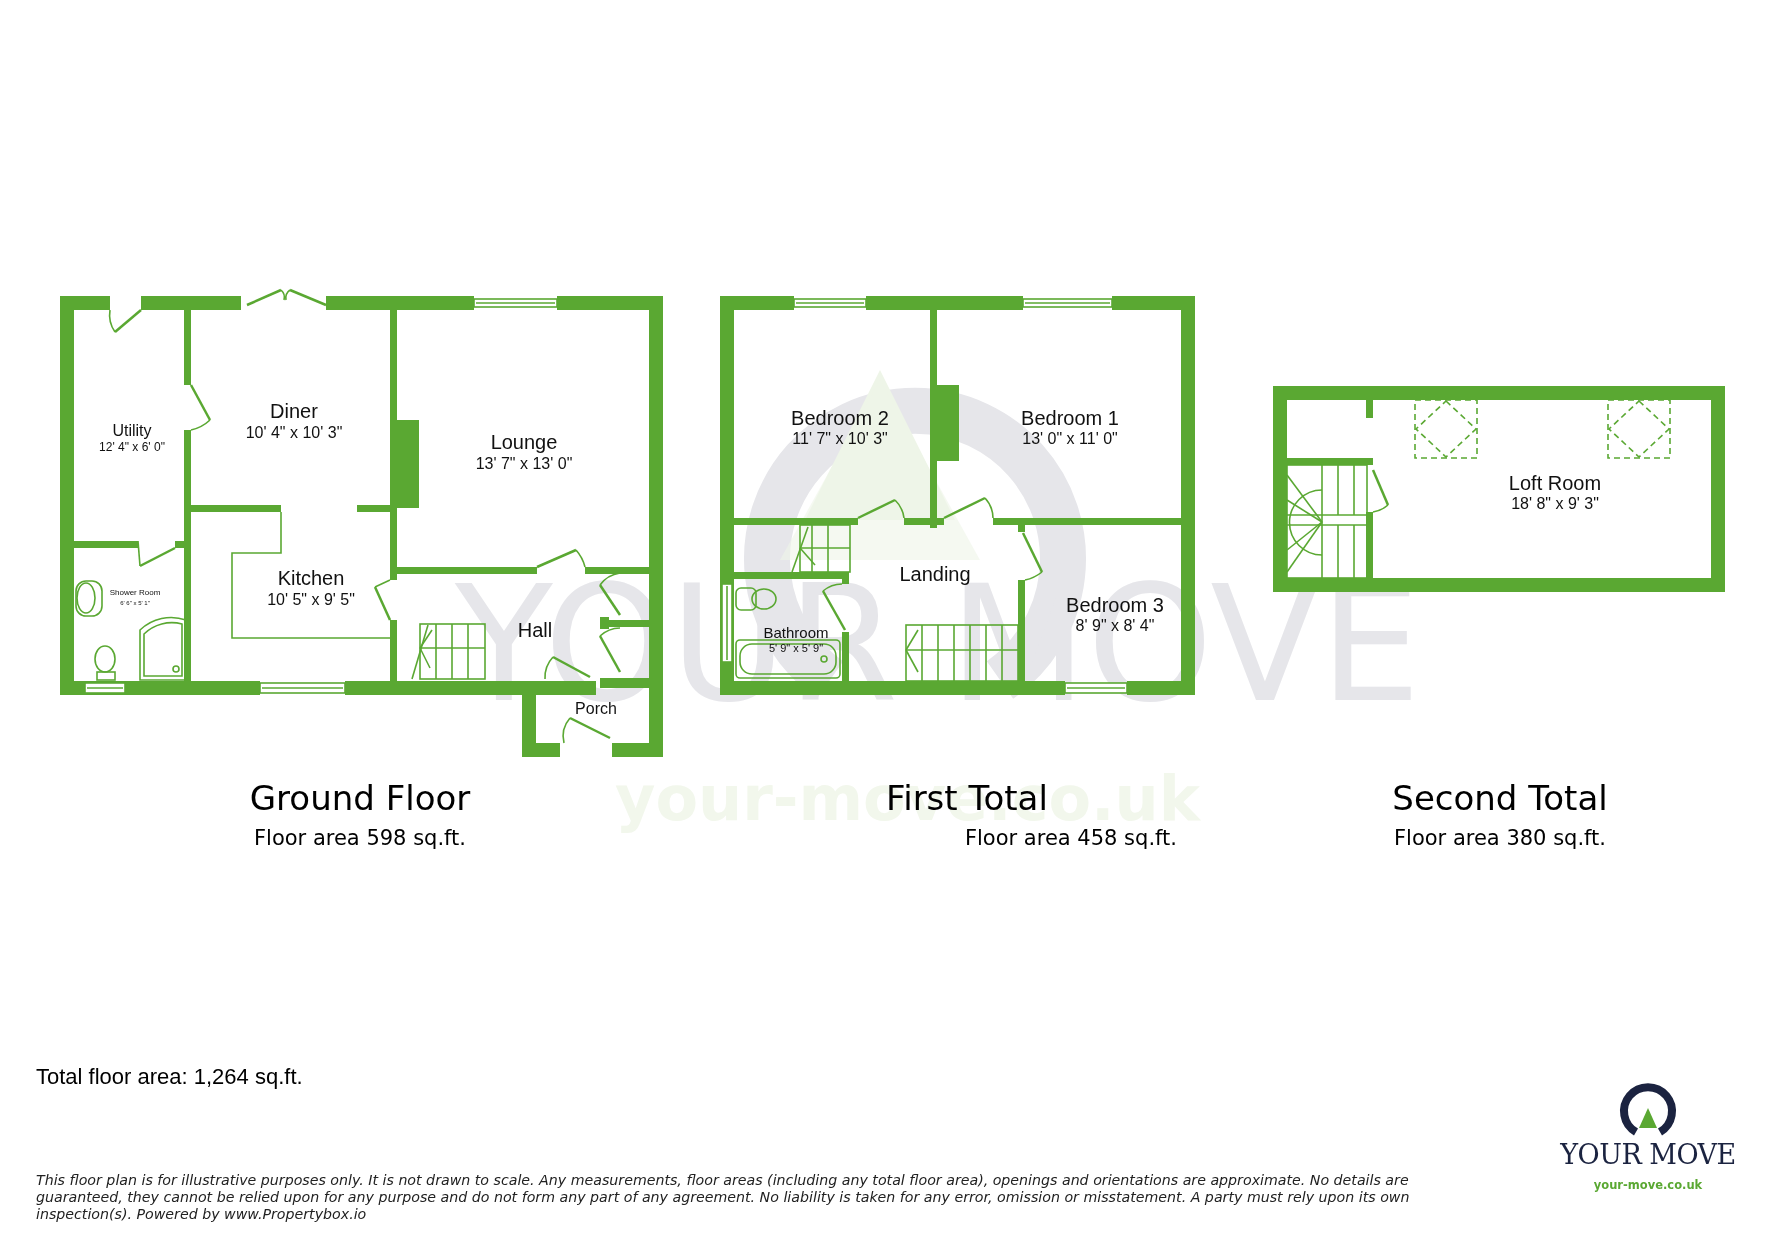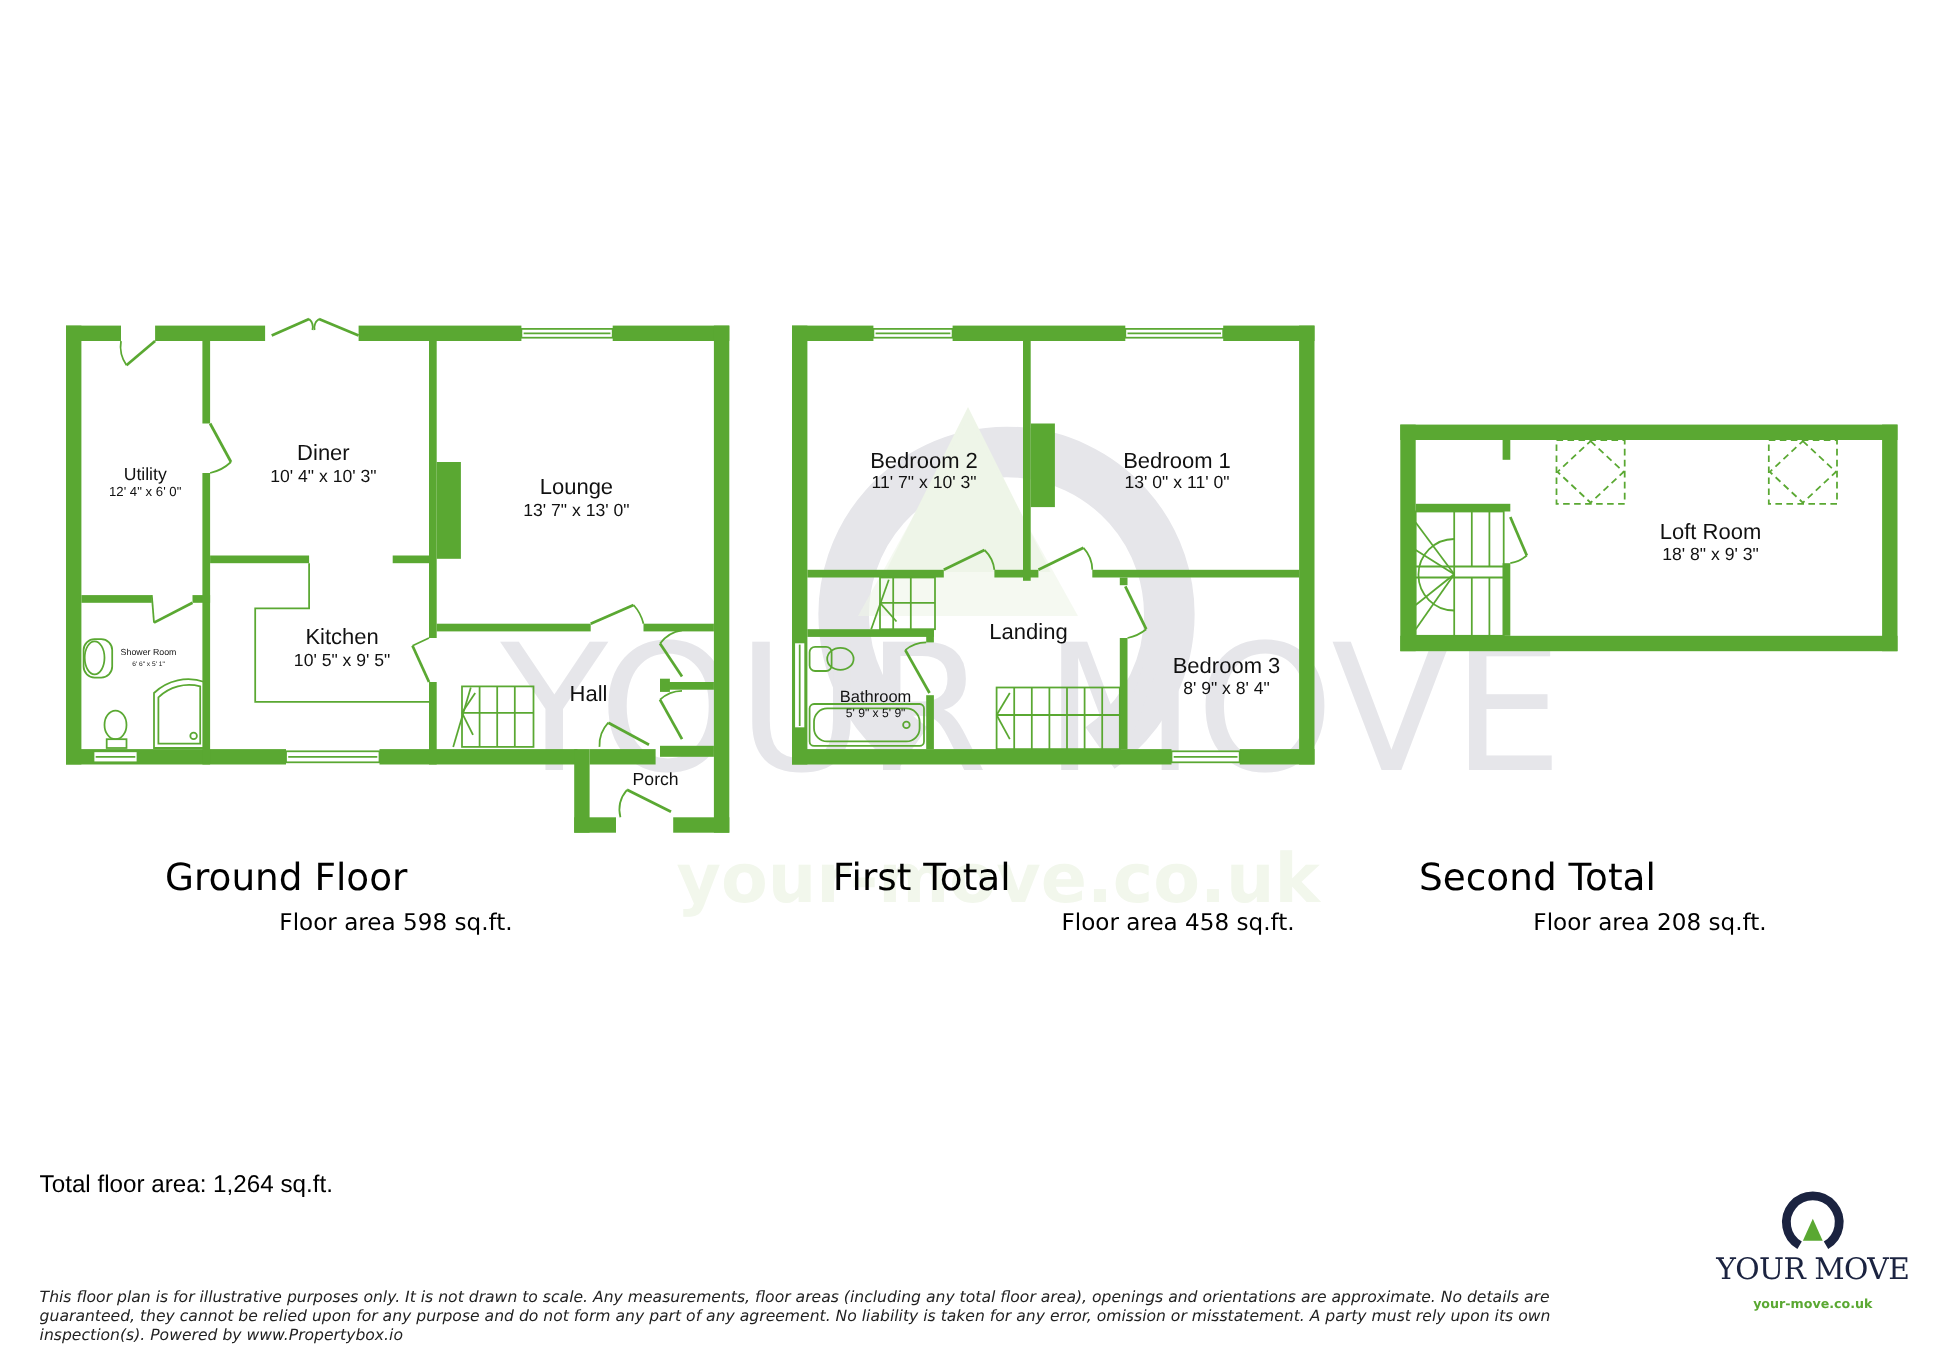--- a/index.html
+++ b/index.html
@@ -1,21 +1,21 @@
 <!DOCTYPE html>
 <html><head>
   <meta charset="utf-8">
   <style>
     html,body{margin:0;padding:0;background:#ffffff;}
     body{width:1771px;height:1239px;position:relative;overflow:hidden;font-family:"DejaVu Sans",sans-serif;color:#000;}
     .plan{position:absolute;left:0;top:0;width:1771px;height:1239px;}
     .wm-text{position:absolute;left:615px;top:762px;font-family:"DejaVu Sans",sans-serif;font-weight:bold;font-size:62px;color:#f2f7ec;letter-spacing:0px;}
     .room-name{font-family:"Liberation Sans",sans-serif;fill:#111;}
     .room-dim{font-family:"Liberation Sans",sans-serif;fill:#111;}
-    .floor-title{position:absolute;font-family:"DejaVu Sans",sans-serif;font-size:34px;text-align:left;width:420px;}
+    .floor-title{position:absolute;font-family:"DejaVu Sans",sans-serif;font-size:34px;text-align:center;width:420px;}
     .floor-area{position:absolute;font-family:"DejaVu Sans",sans-serif;font-size:21px;text-align:center;width:420px;}
     .total{position:absolute;left:36px;top:1064px;font-family:Liberation Sans, sans-serif;font-size:22px;}
     .disclaimer{position:absolute;left:36px;top:1172px;width:1400px;font-family:"DejaVu Sans",sans-serif;font-size:14.2px;line-height:17px;color:#222;font-style:italic;}
     .logo{position:absolute;left:1548px;top:1082px;width:200px;height:120px;text-align:center;}
     .logo-word{position:absolute;left:0;top:57px;width:200px;font-family:"DejaVu Serif",serif;font-size:27px;color:#1b2340;letter-spacing:-0.5px;}
     .logo-url{position:absolute;left:0;top:96px;width:200px;font-family:"DejaVu Sans",sans-serif;font-weight:bold;font-size:11.5px;color:#5aa832;}
   </style>
 </head>
 <body>
 
@@ -250,21 +250,21 @@
     <text class="room-name" x="1555" y="490" font-size="20">Loft Room</text>
     <text class="room-dim" x="1555" y="509" font-size="16">18' 8" x 9' 3"</text>
   </g>
 </svg>
 
 <div class="floor-title" style="left:150px;top:778px;">Ground Floor</div>
 <div class="floor-area" style="left:150px;top:826px;">Floor area 598 sq.ft.</div>
 <div class="floor-title" style="left:757px;top:778px;">First Total</div>
 <div class="floor-area" style="left:757px;top:826px;text-align:right;">Floor area 458 sq.ft.</div>
 <div class="floor-title" style="left:1290px;top:778px;">Second Total</div>
-<div class="floor-area" style="left:1290px;top:826px;">Floor area 208 sq.ft.</div>
+<div class="floor-area" style="left:1290px;top:826px;">Floor area 380 sq.ft.</div>
 
 <div class="total">Total floor area: 1,264 sq.ft.</div>
 <div class="disclaimer">This floor plan is for illustrative purposes only. It is not drawn to scale. Any measurements, floor areas (including any total floor area), openings and orientations are approximate. No details are guaranteed, they cannot be relied upon for any purpose and do not form any part of any agreement. No liability is taken for any error, omission or misstatement. A party must rely upon its own inspection(s). Powered by www.Propertybox.io</div>
 
 <div class="logo">
   <svg width="200" height="60" viewBox="0 0 200 60" style="position:absolute;left:0;top:0;">
     <path d="M 88 50 A 24 24 0 1 1 112 50" fill="none" stroke="#1b2340" stroke-width="8"></path>
     <polygon points="100,26 109,46 91,46" fill="#5aa832"></polygon>
   </svg>
   <div class="logo-word">YOUR MOVE</div>

